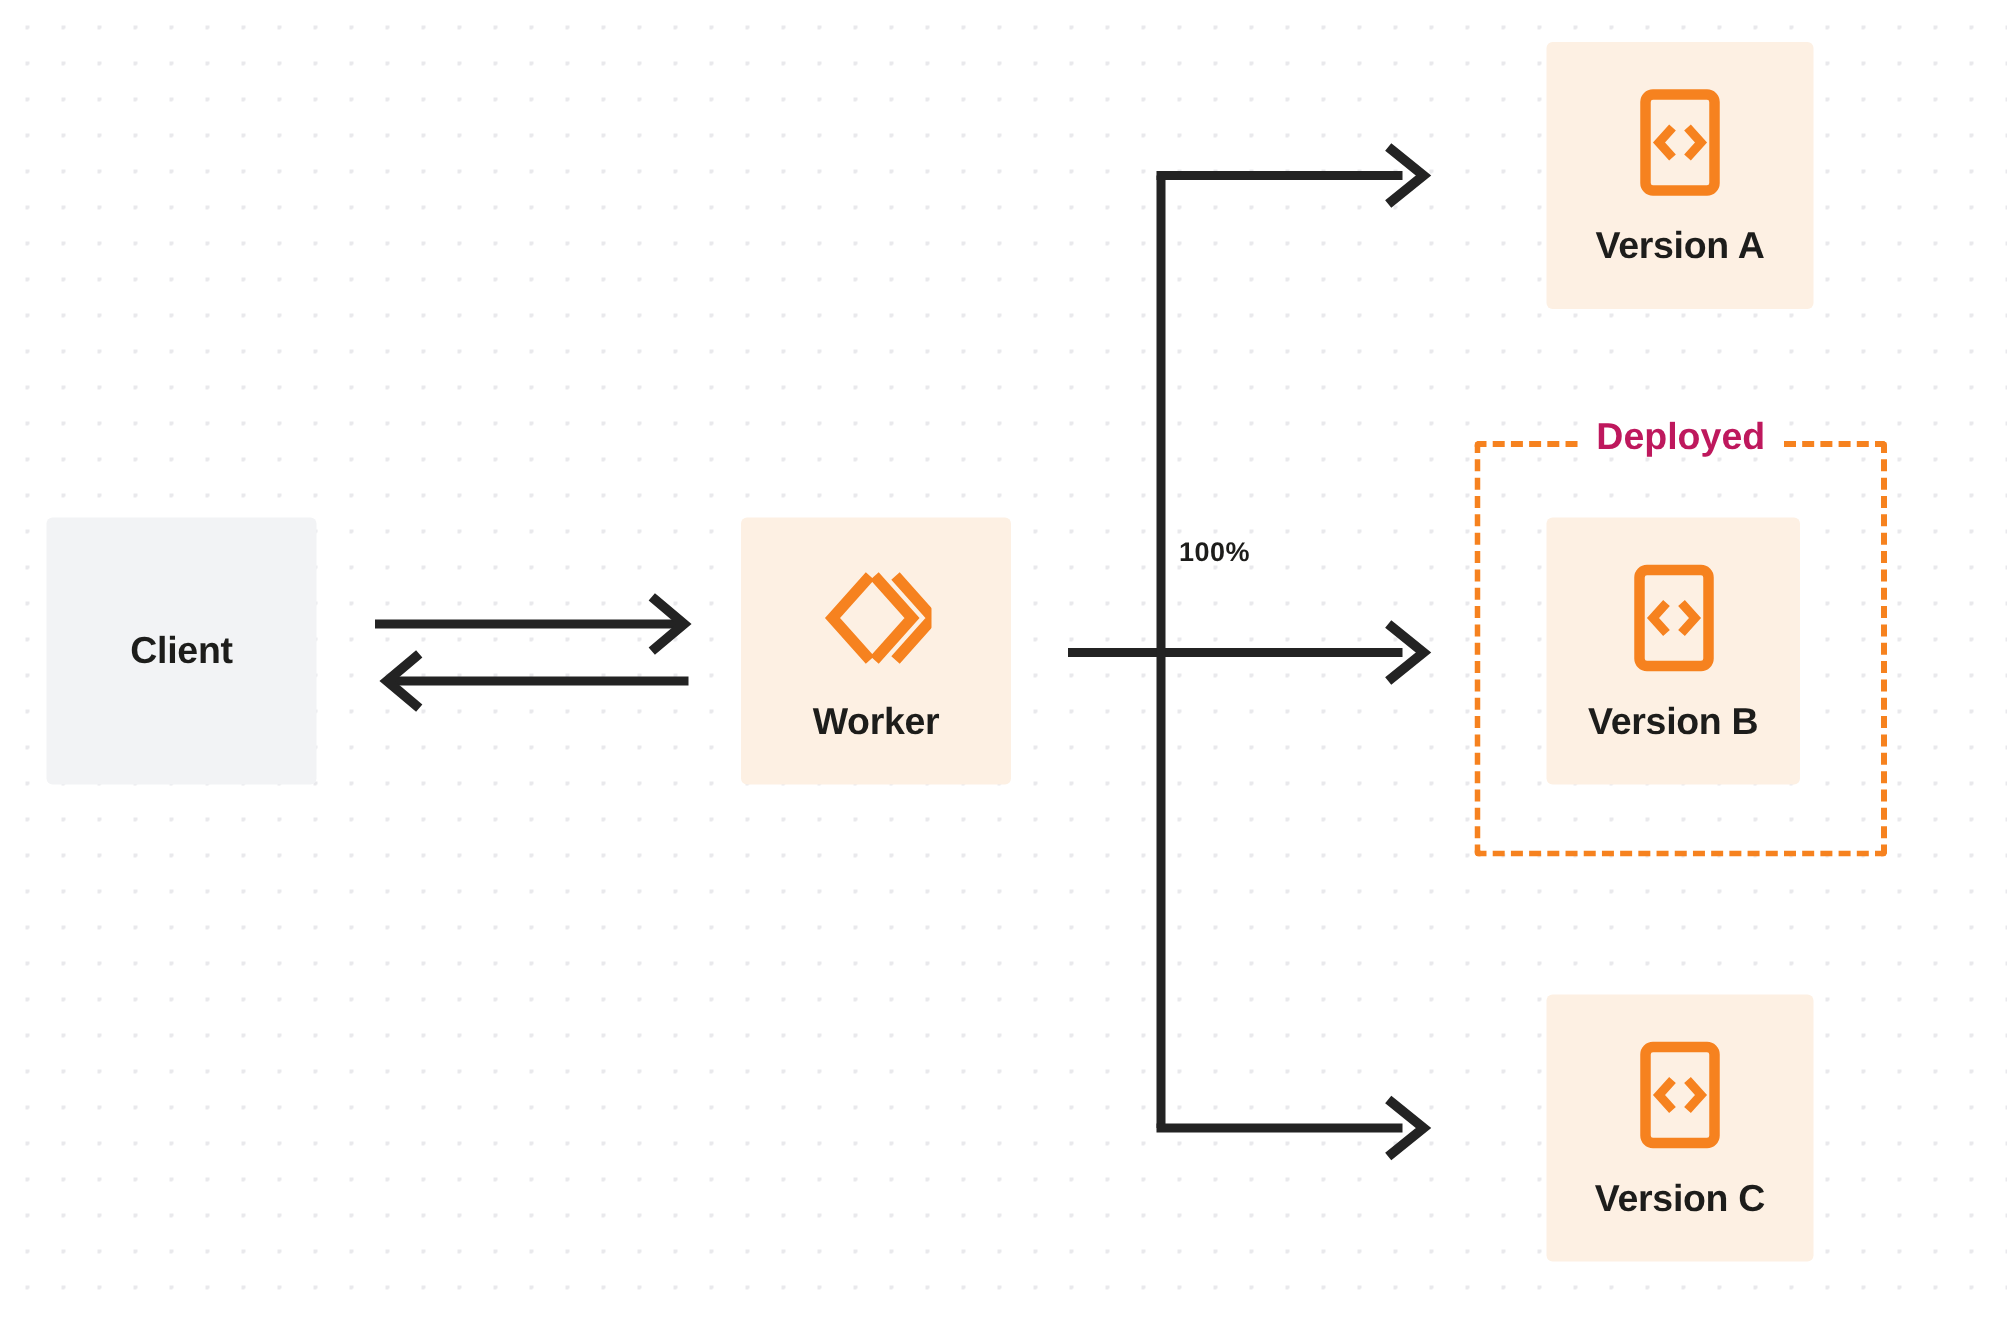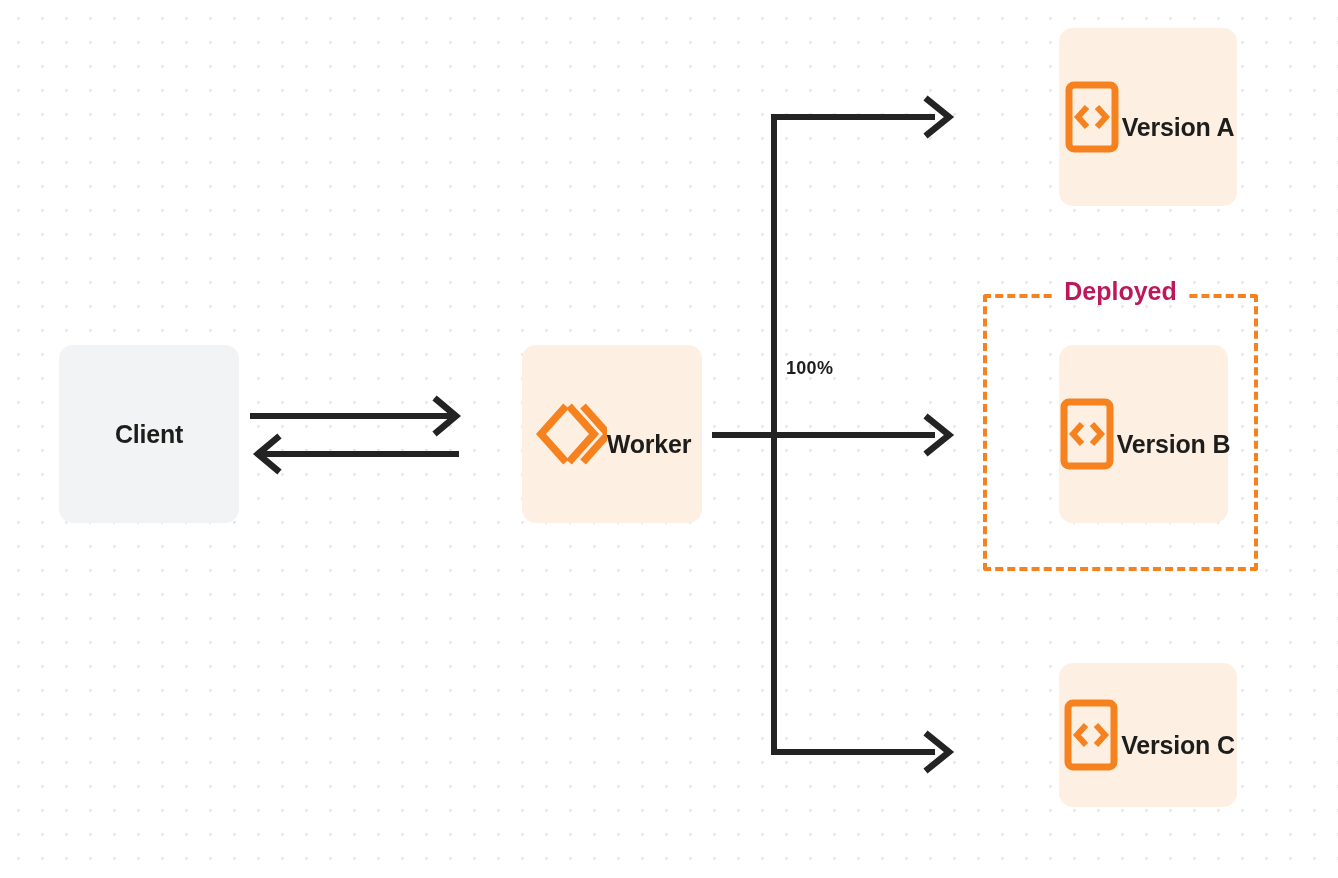--- a/index.html
+++ b/index.html
@@ -21,26 +21,25 @@
     overflow: hidden;
     background-color: #ffffff;
     background-image: radial-gradient(circle at 1px 1px, #e9e9ec 1.6px, transparent 1.7px);
     background-size: 24px 24px;
     background-position: 17px 17px;
   }
 
   
   .node {
     position: absolute;
-    border-radius: 14px;
+    border-radius: 4px;
     display: flex;
-    flex-direction: row;
+    flex-direction: column;
     align-items: center;
     justify-content: center;
-    margin-left: 28px;
   }
   .node-client {
     background: #f2f3f5;
   }
   .node-worker, .node-version {
     background: #fdf0e3;
   }
   .node-label {
     font-size: 25px;
     font-weight: bold;
@@ -154,21 +153,21 @@
     <span class="icon-wrap">
       <svg width="60" height="74" viewBox="0 0 60 74" aria-hidden="true">
         <rect x="7" y="5" width="46" height="64" rx="5" ry="5" fill="none" stroke="#f6821f" stroke-width="7"></rect>
         <path d="M25 27 L16 37 L25 47" fill="none" stroke="#f6821f" stroke-width="6" stroke-linecap="butt" stroke-linejoin="miter"></path>
         <path d="M35 27 L44 37 L35 47" fill="none" stroke="#f6821f" stroke-width="6" stroke-linecap="butt" stroke-linejoin="miter"></path>
       </svg>
     </span>
     <span class="node-label">Version B</span>
   </div>
 
-  <div class="node node-version" style="left:1031px; top:663px; width:178px; height:144px;align-items:center;">
+  <div class="node node-version" style="left:1031px; top:663px; width:178px; height:178px;align-items:center;">
     <span class="icon-wrap">
       <svg width="60" height="74" viewBox="0 0 60 74" aria-hidden="true">
         <rect x="7" y="5" width="46" height="64" rx="5" ry="5" fill="none" stroke="#f6821f" stroke-width="7"></rect>
         <path d="M25 27 L16 37 L25 47" fill="none" stroke="#f6821f" stroke-width="6" stroke-linecap="butt" stroke-linejoin="miter"></path>
         <path d="M35 27 L44 37 L35 47" fill="none" stroke="#f6821f" stroke-width="6" stroke-linecap="butt" stroke-linejoin="miter"></path>
       </svg>
     </span>
     <span class="node-label">Version C</span>
   </div>
 

